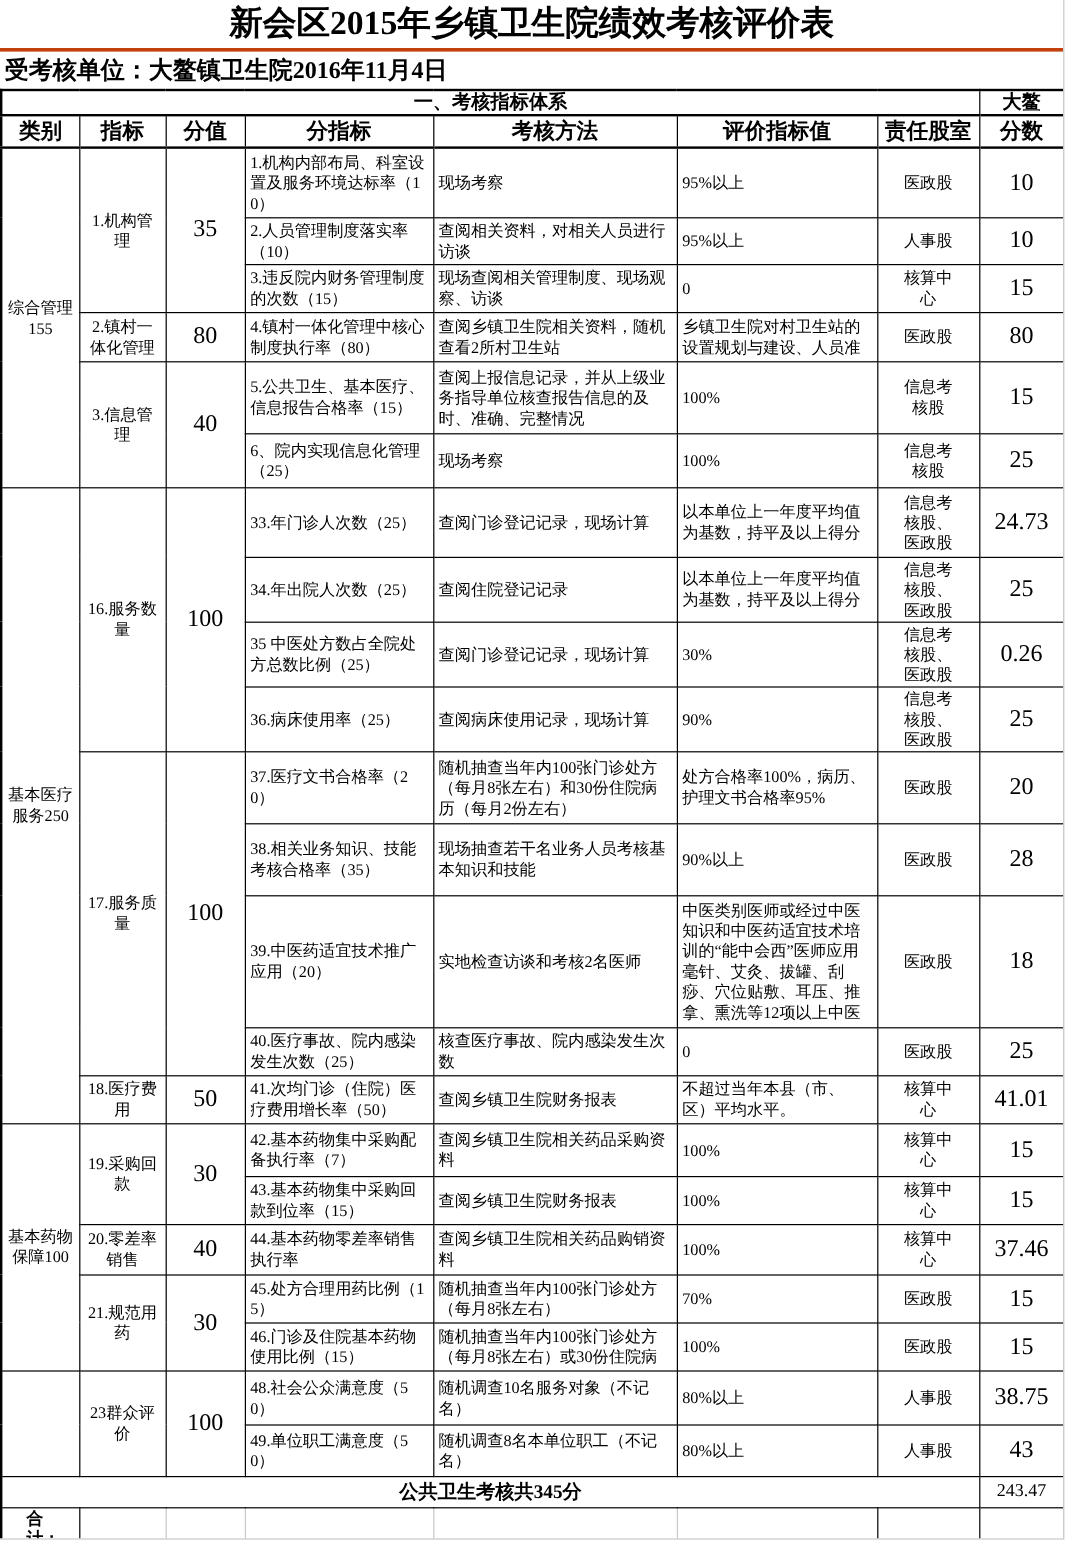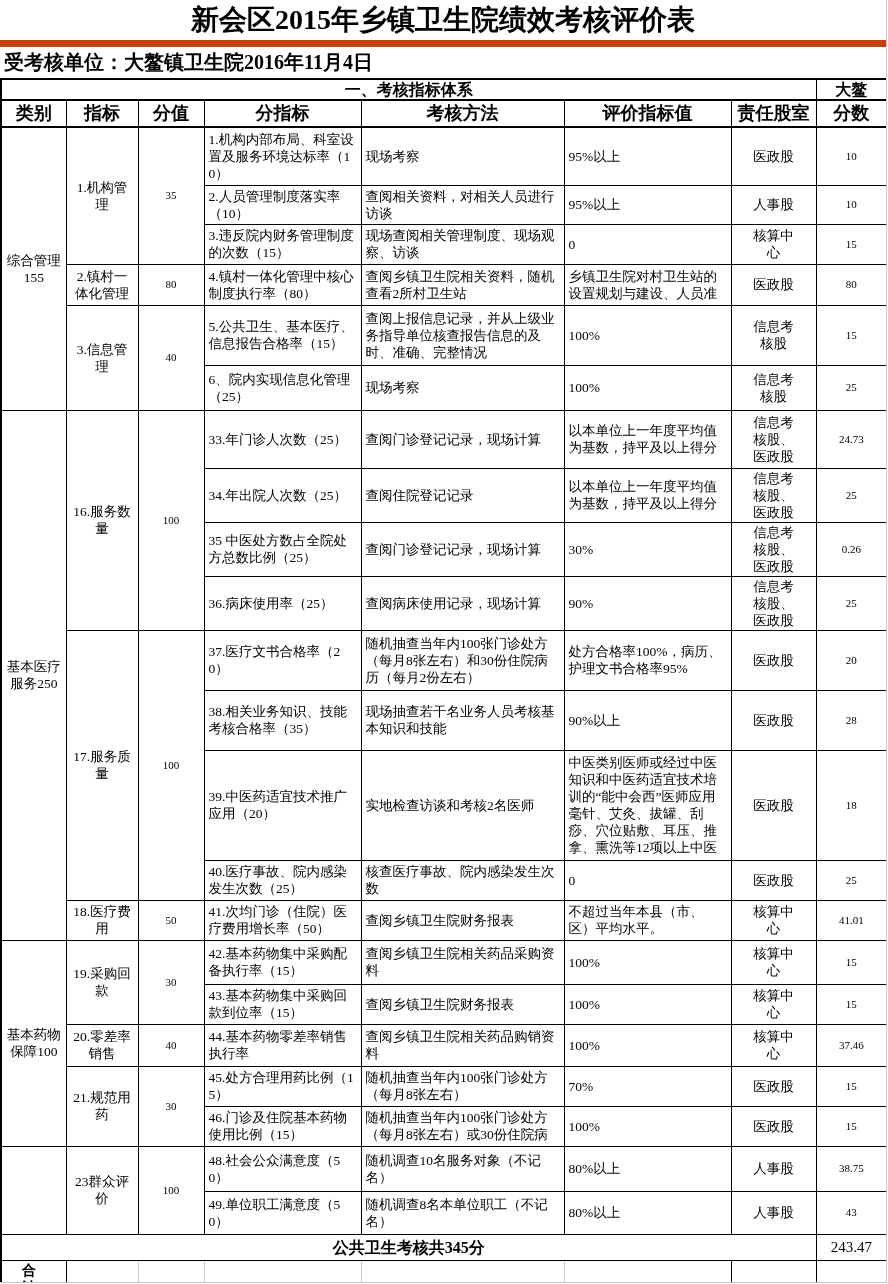--- a/index.html
+++ b/index.html
@@ -1,25 +1,25 @@
 <!DOCTYPE html>
 <html><head>
 <meta charset="utf-8">
 <style>
   html,body{margin:0;padding:0;background:#fff;}
   body{width:888px;height:1284px;font-family:"Liberation Serif","DejaVu Serif",serif;color:#000;}
   .sheet{width:886px;height:1282px;outline:1px solid #c9c9c9;background:#fff;overflow:hidden;}
-  .title{height:40px;line-height:40px;text-align:center;font-size:28px;font-weight:bold;border-bottom:7px solid #c2410c;overflow:hidden;white-space:nowrap;}
+  .title{height:40px;line-height:40px;text-align:center;font-size:28px;font-weight:bold;border-bottom:3px solid #c2410c;overflow:hidden;white-space:nowrap;}
   .meta-row{height:31px;display:flex;align-items:center;font-size:20px;font-weight:bold;padding:0 57px 0 4px;box-sizing:border-box;}
   table{border-collapse:collapse;table-layout:fixed;width:886px;border:2px solid #000;}
   td,th{border:1px solid #000;padding:1px 4px;font-size:13.5px;line-height:17px;overflow:hidden;vertical-align:middle;word-break:break-all;}
   .banner-row td{font-size:16px;font-weight:bold;text-align:center;border-bottom:2px solid #000;}
   .header-row th{font-size:18px;font-weight:bold;text-align:center;border-bottom:2px solid #000;padding:1px 2px;}
   .c-cat,.c-ind,.c-val,.c-dept,.c-score{text-align:center;}
-  .c-val,.c-score{font-size:11px;}
+  .c-val,.c-score{font-size:20px;}
   .c-dept{padding:1px 17px;}
   .c-sub,.c-method,.c-target{text-align:left;}
   .ph-row td{text-align:center;}
   .ph-label{font-size:16px;font-weight:bold;}
   .ph-score{font-size:15px;}
   .total-label{font-weight:bold;font-size:14px;text-align:left;padding:1px 20px;}
   .ghost{border-left:1px solid #c9c9c9;border-right:1px solid #c9c9c9;}
   .ghost-last{border-right:1px solid #000;}
   .total-actual{text-align:center;font-size:14px;text-decoration:underline;}
   .total-score{text-align:center;font-size:15px;margin-top:12px;}
@@ -182,21 +182,21 @@
       <td class="c-method">查阅乡镇卫生院财务报表</td>
       <td class="c-target">不超过当年本县（市、区）平均水平。</td>
       <td class="c-dept">核算中心</td>
       <td class="c-score">41.01</td>
     </tr>
 
     <tr style="height:44px">
       <td class="c-cat" rowspan="5">基本药物保障100</td>
       <td class="c-ind" rowspan="2">19.采购回款</td>
       <td class="c-val" rowspan="2">30</td>
-      <td class="c-sub">42.基本药物集中采购配备执行率（15）</td>
+      <td class="c-sub">42.基本药物集中采购配备执行率（7）</td>
       <td class="c-method">查阅乡镇卫生院相关药品采购资料</td>
       <td class="c-target">100%</td>
       <td class="c-dept">核算中心</td>
       <td class="c-score">15</td>
     </tr>
     <tr style="height:40px">
       <td class="c-sub">43.基本药物集中采购回款到位率（15）</td>
       <td class="c-method">查阅乡镇卫生院财务报表</td>
       <td class="c-target">100%</td>
       <td class="c-dept">核算中心</td>

